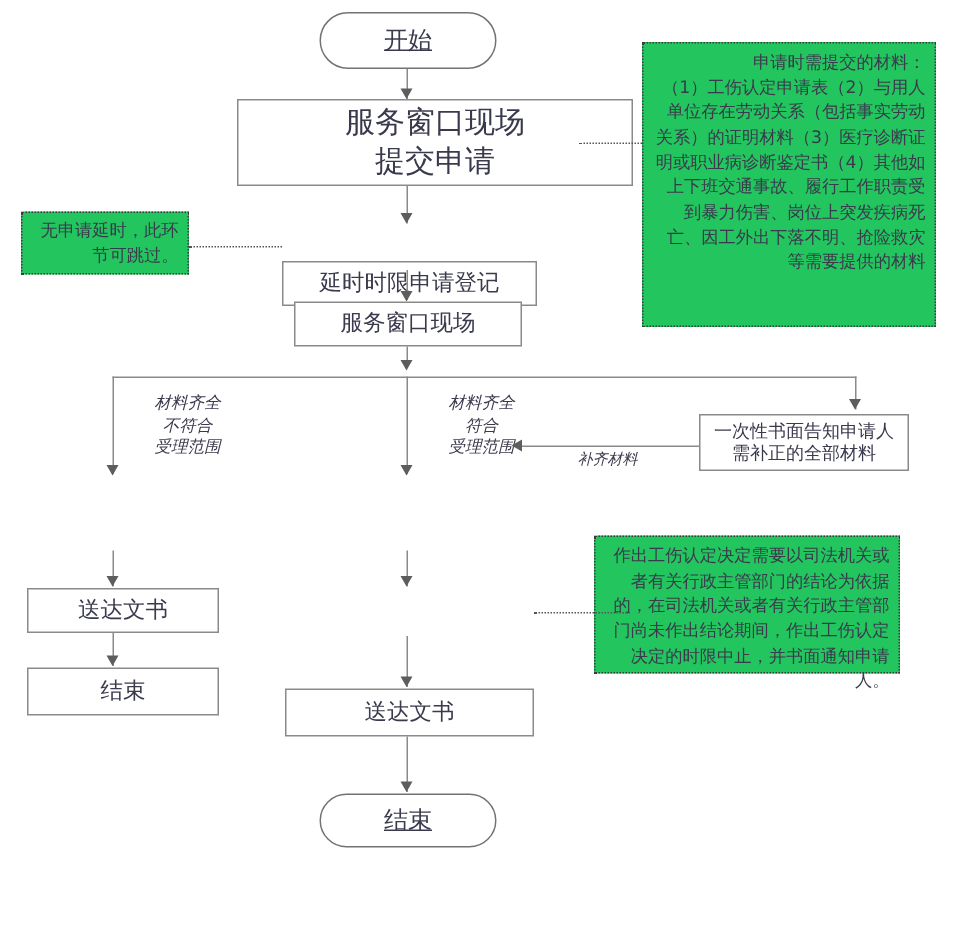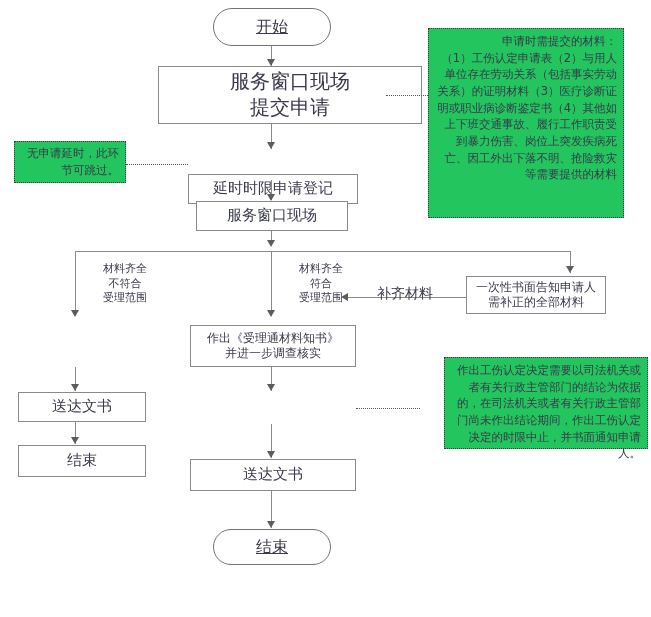--- a/index.html
+++ b/index.html
@@ -67,20 +67,21 @@
     border-top:4px solid transparent;
     border-bottom:4px solid transparent;
     border-right:7px solid #5d5d5d;
   }
   .edge-label{
     position:absolute;
     color:#3a3a4d;
     text-align:center;
     line-height:1.32;
     white-space:pre-line;
+    font-style:italic;
   }
 </style>
 </head>
 <body>
 
 <div id="canvas">
 
   <div class="node terminal" style="left:213px;top:8px;width:118px;height:38px;font-size:16px;">开始</div>
 
   <div class="ln vline" style="left:271px;top:46px;height:20px;"></div>
@@ -117,35 +118,33 @@
 受理范围</div>
 
   <div class="ln vline" style="left:570px;top:251px;height:22px;"></div>
   <div class="arrow-down" style="left:566px;top:266px;"></div>
 
   <div class="node process" style="left:466px;top:276px;width:140px;height:38px;font-size:12px;">一次性书面告知申请人
 需补正的全部材料</div>
 
   <div class="ln hline" style="left:345px;top:297px;width:121px;"></div>
   <div class="arrow-left" style="left:341px;top:293px;"></div>
-  <div class="edge-label" style="left:370px;top:284px;width:70px;font-size:14px;">补齐材料</div>
+  <div class="edge-label" style="left:370px;top:300px;width:70px;font-size:10px;">补齐材料</div>
 
 
   <div class="ln vline" style="left:75px;top:367px;height:24px;"></div>
   <div class="arrow-down" style="left:71px;top:384px;"></div>
 
   <div class="node process" style="left:18px;top:392px;width:128px;height:30px;font-size:15px;">送达文书</div>
 
   <div class="ln vline" style="left:75px;top:422px;height:22px;"></div>
   <div class="arrow-down" style="left:71px;top:437px;"></div>
 
   <div class="node process" style="left:18px;top:445px;width:128px;height:32px;font-size:15px;">结束</div>
 
-  <div class="node process" style="left:190px;top:325px;width:166px;height:42px;font-size:12px;">作出《受理通材料知书》
-并进一步调查核实</div>
 
   <div class="ln vline" style="left:271px;top:367px;height:24px;"></div>
   <div class="arrow-down" style="left:267px;top:384px;"></div>
 
 
   <div class="ln vline" style="left:271px;top:424px;height:34px;"></div>
   <div class="arrow-down" style="left:267px;top:451px;"></div>
 
   <div class="node process" style="left:190px;top:459px;width:166px;height:32px;font-size:15px;">送达文书</div>
 
@@ -154,16 +153,16 @@
 
   <div class="node terminal" style="left:213px;top:529px;width:118px;height:36px;font-size:16px;">结束</div>
 
   <div class="note" style="left:428px;top:28px;width:196px;height:190px;font-size:11.5px;">申请时需提交的材料：
 （1）工伤认定申请表（2）与用人单位存在劳动关系（包括事实劳动关系）的证明材料（3）医疗诊断证明或职业病诊断鉴定书（4）其他如上下班交通事故、履行工作职责受到暴力伤害、岗位上突发疾病死亡、因工外出下落不明、抢险救灾等需要提供的材料</div>
   <div class="dot-h" style="left:386px;top:95px;width:42px;"></div>
 
   <div class="note centered" style="left:14px;top:141px;width:112px;height:42px;font-size:11.5px;">无申请延时，此环节可跳过。</div>
   <div class="dot-h" style="left:126px;top:164px;width:62px;"></div>
 
-  <div class="note" style="left:444px;top:357px;width:204px;height:92px;font-size:11.5px;">作出工伤认定决定需要以司法机关或者有关行政主管部门的结论为依据的，在司法机关或者有关行政主管部门尚未作出结论期间，作出工伤认定决定的时限中止，并书面通知申请人。</div>
+  <div class="note" style="left:396px;top:357px;width:204px;height:92px;font-size:11.5px;">作出工伤认定决定需要以司法机关或者有关行政主管部门的结论为依据的，在司法机关或者有关行政主管部门尚未作出结论期间，作出工伤认定决定的时限中止，并书面通知申请人。</div>
   <div class="dot-h" style="left:356px;top:408px;width:64px;"></div>
 
 </div>
 
 </body></html>

